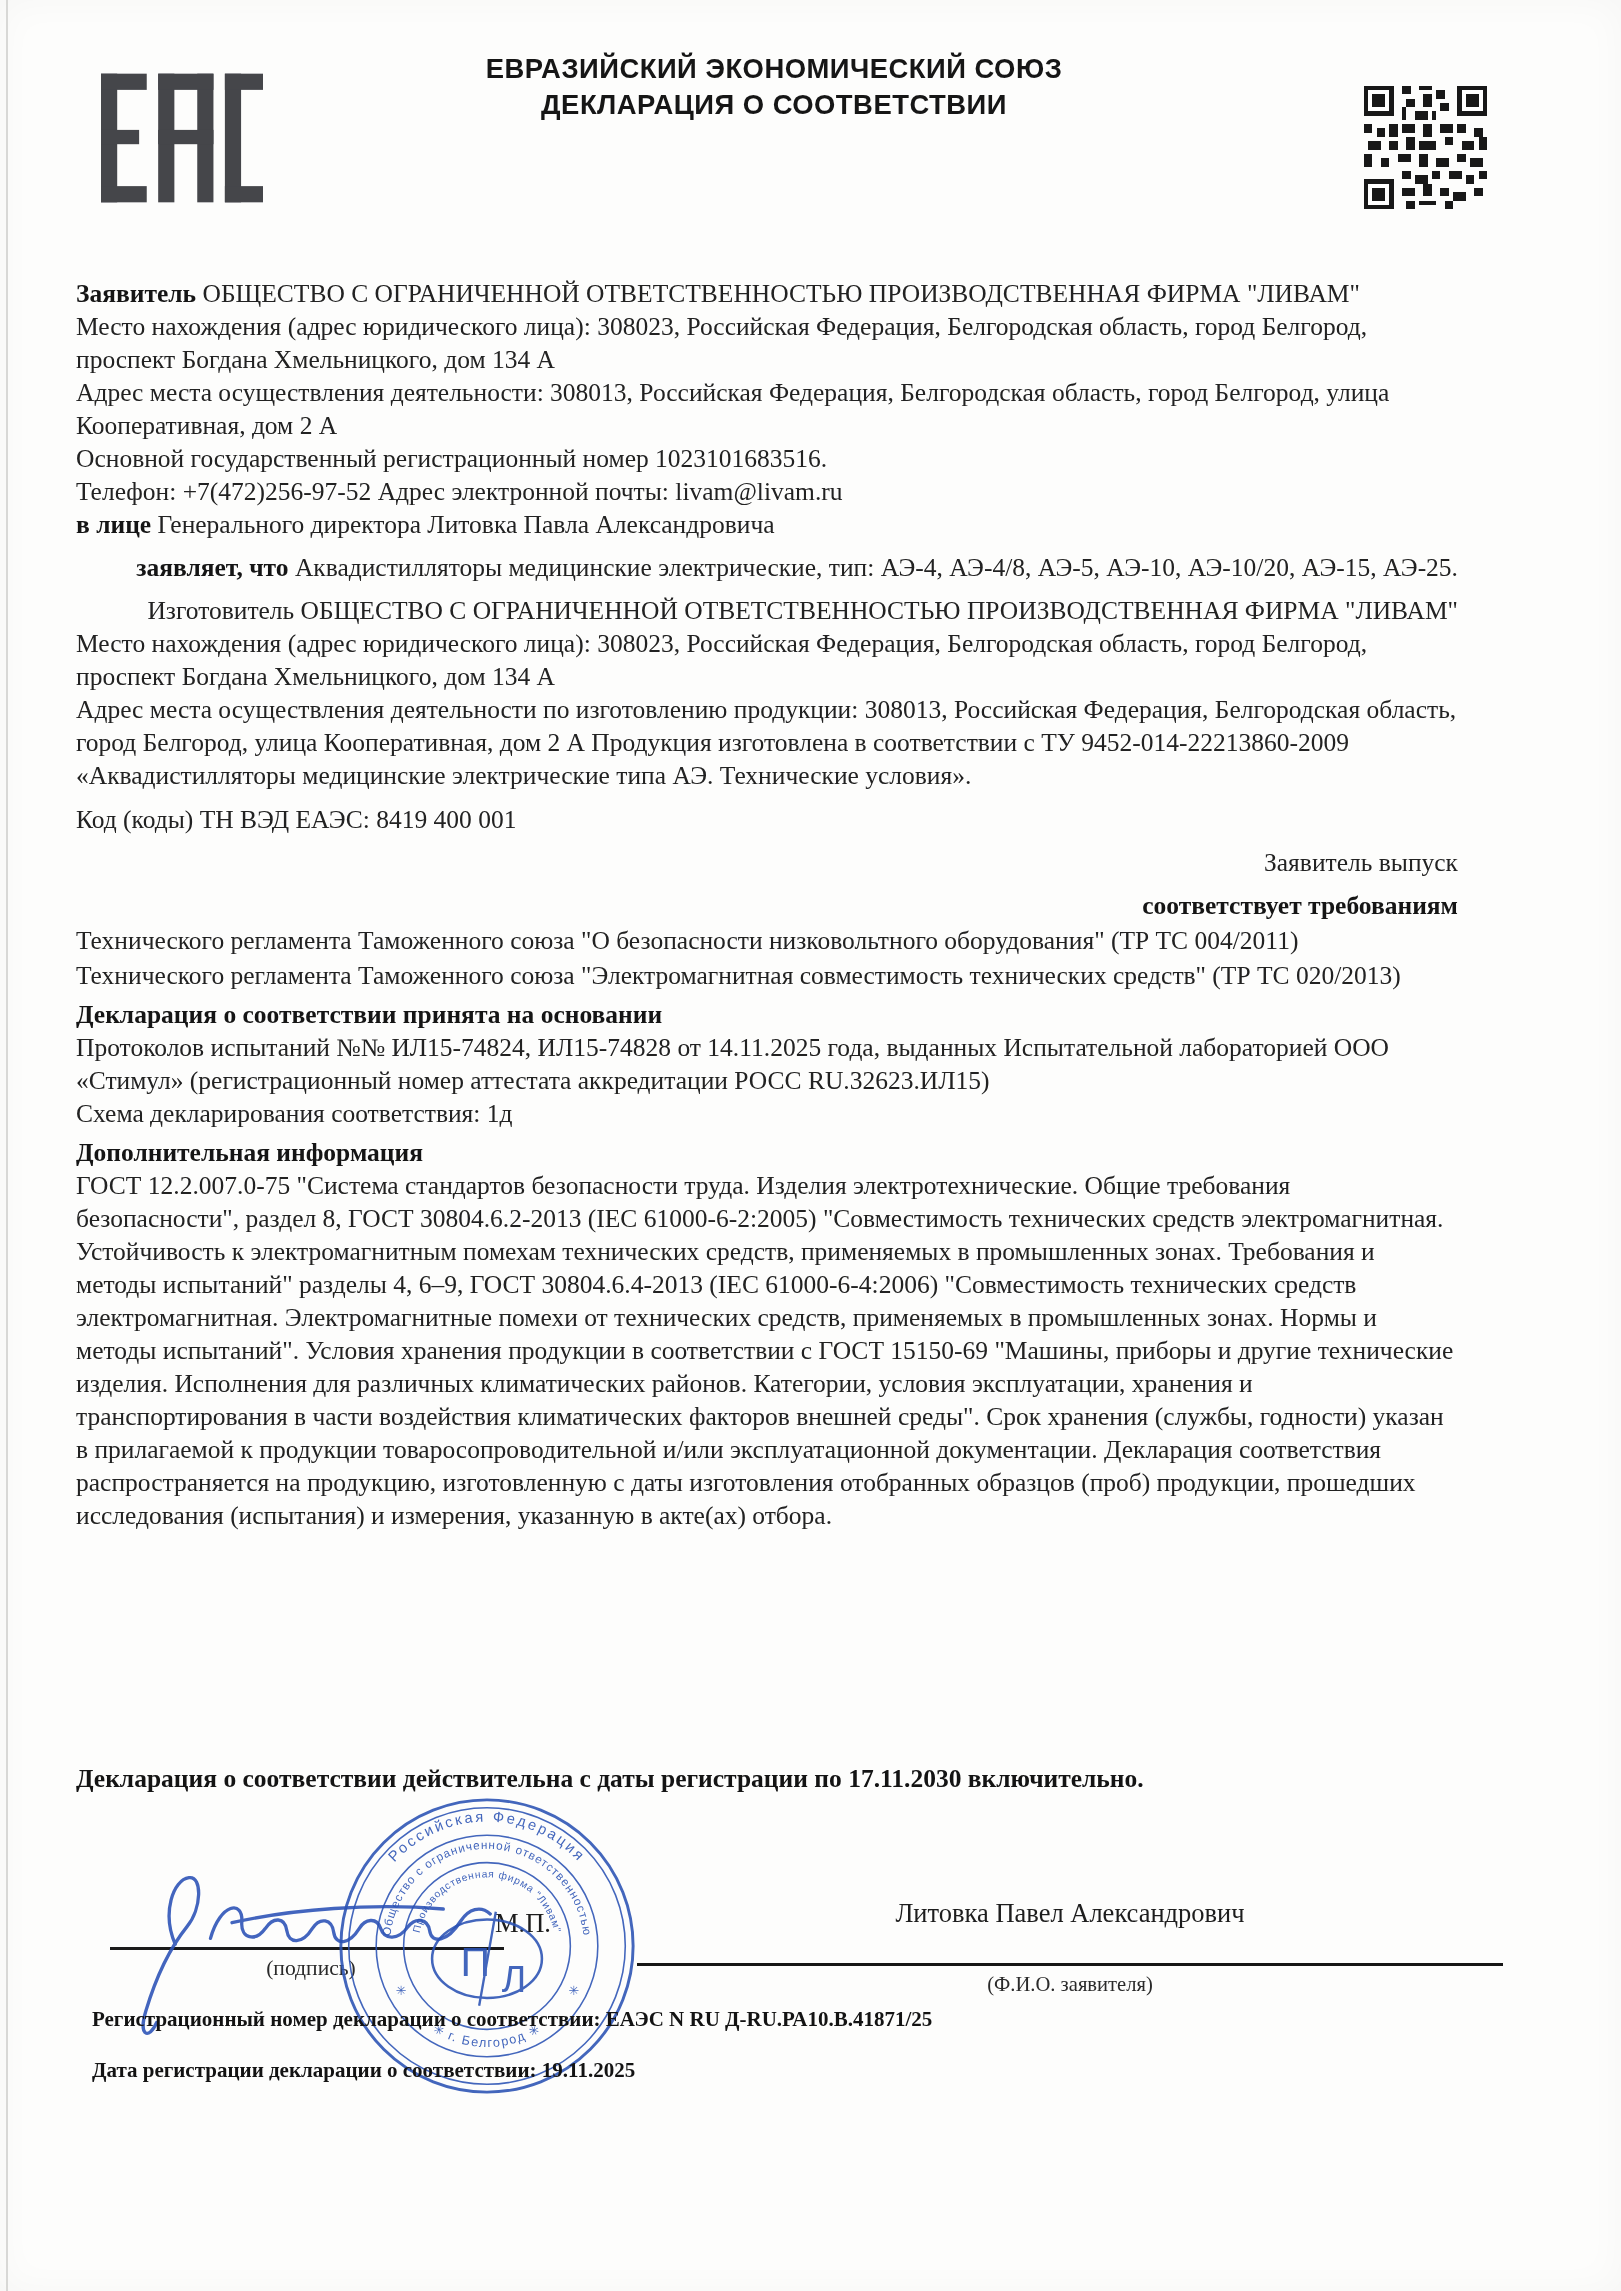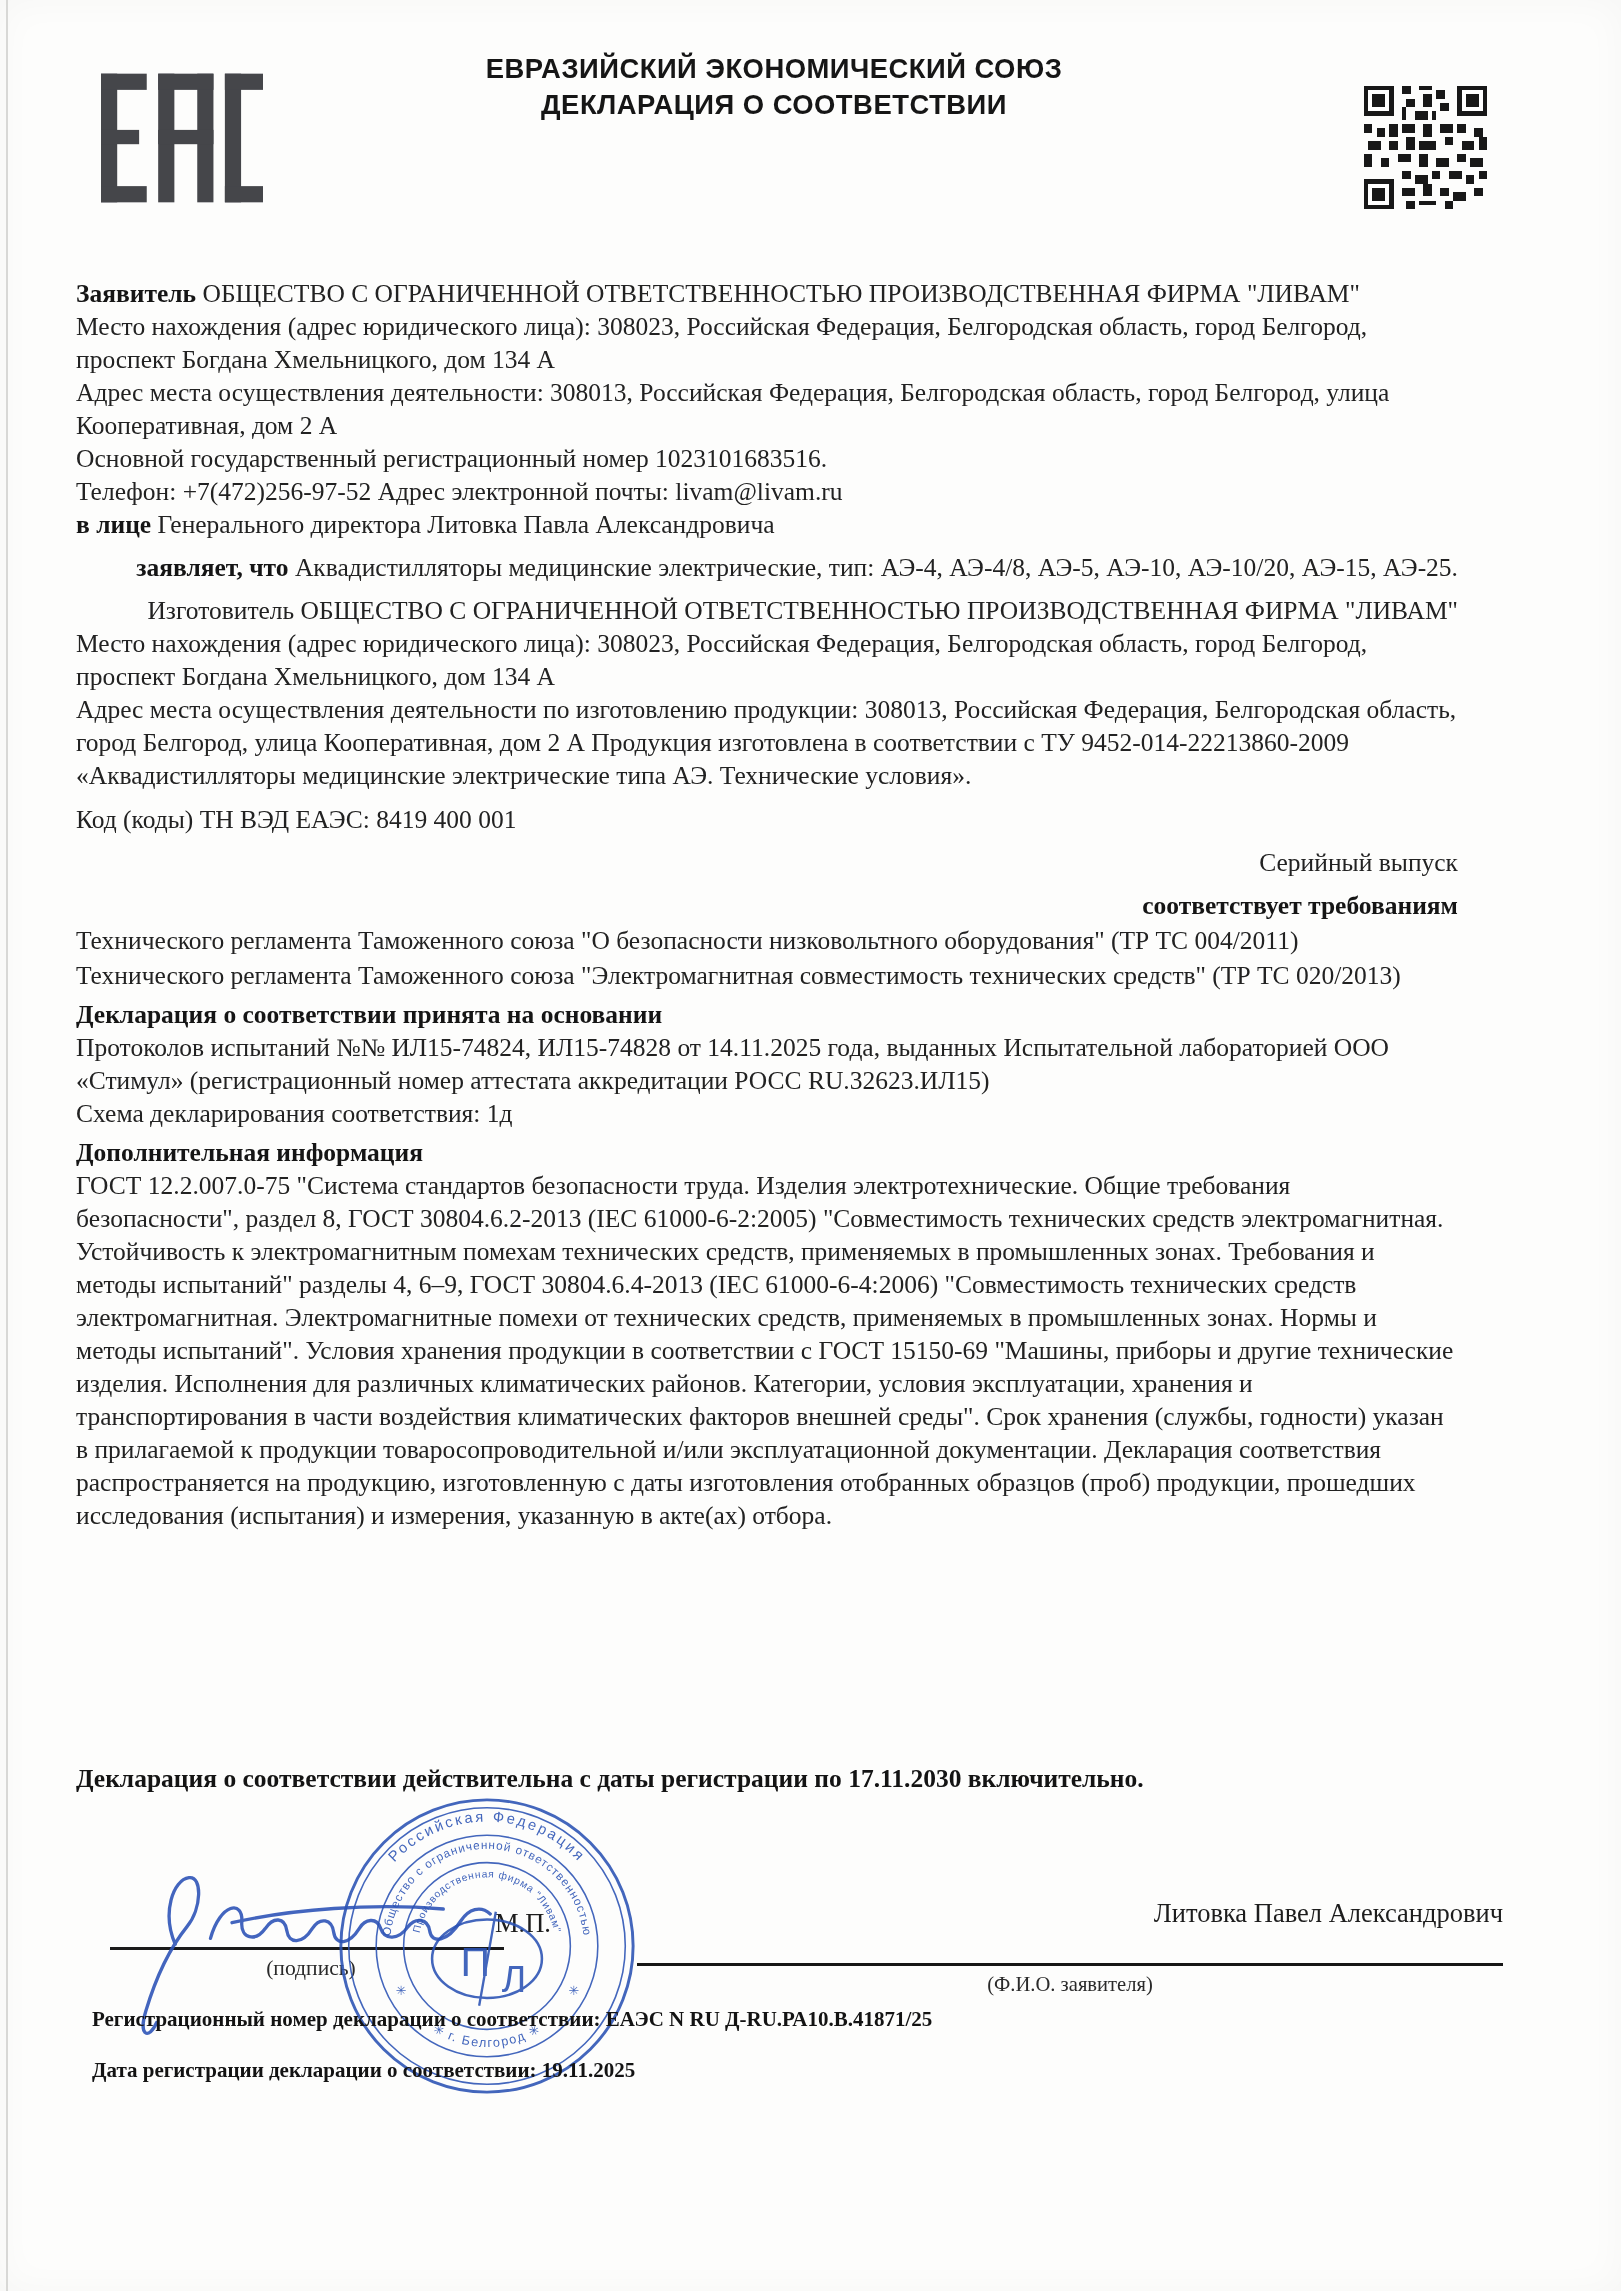--- a/index.html
+++ b/index.html
@@ -22,21 +22,21 @@
   .flow p{margin:0;}
   .lead-b{font-weight:bold;color:#151515;}
   .mt10{margin-top:9.8px !important;text-align:right;} .mt12{margin-top:11.8px !important;}
   .mt6{margin-top:5.9px !important;} .mt2{margin-top:2px !important;}
   .b{font-weight:bold;color:#151515;}
   
   .validity{position:absolute;left:76px;top:1764px;width:1431px;font-size:25.5px;font-weight:bold;color:#141414;}
   .sig-line{position:absolute;left:110px;top:1947px;width:394px;height:2.5px;background:#1b1b1b;}
   .sig-caption{position:absolute;left:223px;top:1956px;width:176px;text-align:center;font-size:21.6px;color:#2a2a2a;}
   .mp{position:absolute;left:495px;top:1908px;font-size:26.5px;color:#1d1d1d;}
-  .fio-wrap{position:absolute;left:637px;top:1898px;width:866px;text-align:right;}
+  .fio-wrap{position:absolute;left:637px;top:1898px;width:866px;text-align:center;}
   .fio-name{font-size:26.5px;color:#1d1d1d;}
   .fio-line{position:absolute;left:637px;top:1963px;width:866px;height:2.9px;background:#161616;}
   .fio-caption{position:absolute;left:637px;top:1973px;width:866px;text-align:center;font-size:20.6px;color:#2a2a2a;}
   .reg-line{position:absolute;left:92px;width:1451px;font-size:21px;font-weight:bold;color:#131313;}
   .reg-num{top:2007px;} .reg-date{top:2058px;}
   
   .stamp{position:absolute;left:335px;top:1794px;width:304px;height:304px;opacity:.88;}
   .signature{position:absolute;left:116px;top:1819px;width:412px;height:225px;}
 </style>
 </head>
@@ -133,21 +133,21 @@
     <p>Место нахождения (адрес юридического лица): 308023, Российская Федерация, Белгородская область, город Белгород, проспект Богдана Хмельницкого, дом 134 А</p>
     <p>Адрес места осуществления деятельности: 308013, Российская Федерация, Белгородская область, город Белгород, улица Кооперативная, дом 2 А</p>
     <p>Основной государственный регистрационный номер 1023101683516.</p>
     <p>Телефон: +7(472)256-97-52 Адрес электронной почты: livam@livam.ru</p>
     <p><span class="lead-b">в лице</span> <span>Генерального директора Литовка Павла Александровича</span></p>
     <p class="mt10"><span class="lead-b">заявляет, что</span> <span>Аквадистилляторы медицинские электрические, тип: АЭ-4, АЭ-4/8, АЭ-5, АЭ-10, АЭ-10/20, АЭ-15, АЭ-25.</span></p>
     <p class="mt10"><span>Изготовитель</span> <span>ОБЩЕСТВО С ОГРАНИЧЕННОЙ ОТВЕТСТВЕННОСТЬЮ ПРОИЗВОДСТВЕННАЯ ФИРМА "ЛИВАМ"</span></p>
     <p>Место нахождения (адрес юридического лица): 308023, Российская Федерация, Белгородская область, город Белгород, проспект Богдана Хмельницкого, дом 134 А</p>
     <p>Адрес места осуществления деятельности по изготовлению продукции: 308013, Российская Федерация, Белгородская область, город Белгород, улица Кооперативная, дом 2 А Продукция изготовлена в соответствии с ТУ 9452-014-22213860-2009 «Аквадистилляторы медицинские электрические типа АЭ. Технические условия».</p>
     <p class="mt12">Код (коды) ТН ВЭД ЕАЭС: 8419 400 001</p>
-    <p class="mt10">Серийный выпуск</p>
+    <p class="mt10">Заявитель выпуск</p>
     <p class="mt10 b">соответствует требованиям</p>
     <p class="mt2">Технического регламента Таможенного союза "О безопасности низковольтного оборудования" (ТР ТС 004/2011)</p>
     <p class="mt2">Технического регламента Таможенного союза "Электромагнитная совместимость технических средств" (ТР ТС 020/2013)</p>
     <p class="mt6 b">Декларация о соответствии принята на основании</p>
     <p>Протоколов испытаний №№ ИЛ15-74824, ИЛ15-74828 от 14.11.2025 года, выданных Испытательной лабораторией ООО «Стимул» (регистрационный номер аттестата аккредитации РОСС RU.32623.ИЛ15)</p>
     <p>Схема декларирования соответствия: 1д</p>
     <p class="mt6 b">Дополнительная информация</p>
     <p>ГОСТ 12.2.007.0-75 "Система стандартов безопасности труда. Изделия электротехнические. Общие требования безопасности", раздел 8, ГОСТ 30804.6.2-2013 (IEC 61000-6-2:2005) "Совместимость технических средств электромагнитная. Устойчивость к электромагнитным помехам технических средств, применяемых в промышленных зонах. Требования и методы испытаний" разделы 4, 6–9, ГОСТ 30804.6.4-2013 (IEC 61000-6-4:2006) "Совместимость технических средств электромагнитная. Электромагнитные помехи от технических средств, применяемых в промышленных зонах. Нормы и методы испытаний". Условия хранения продукции в соответствии с ГОСТ 15150-69 "Машины, приборы и другие технические изделия. Исполнения для различных климатических районов. Категории, условия эксплуатации, хранения и транспортирования в части воздействия климатических факторов внешней среды". Срок хранения (службы, годности) указан в прилагаемой к продукции товаросопроводительной и/или эксплуатационной документации. Декларация соответствия распространяется на продукцию, изготовленную с даты изготовления отобранных образцов (проб) продукции, прошедших исследования (испытания) и измерения, указанную в акте(ах) отбора.</p>
   </div>
 

